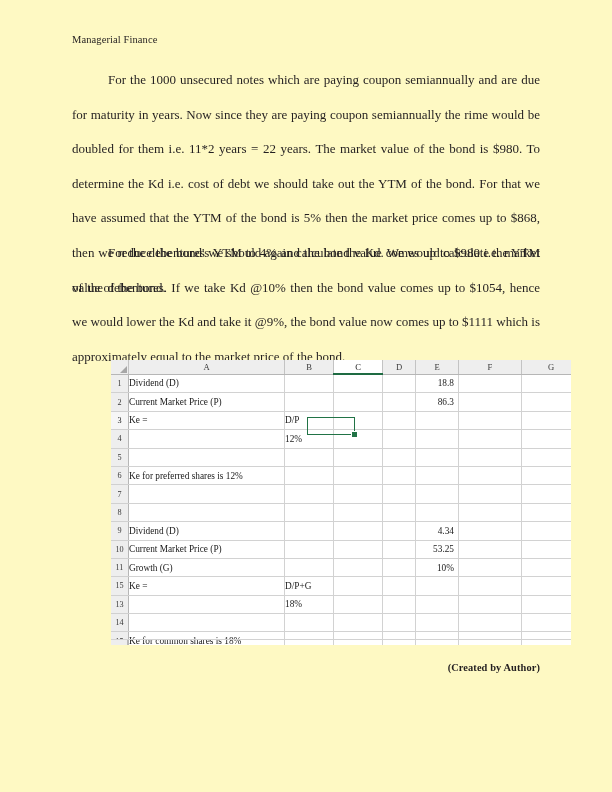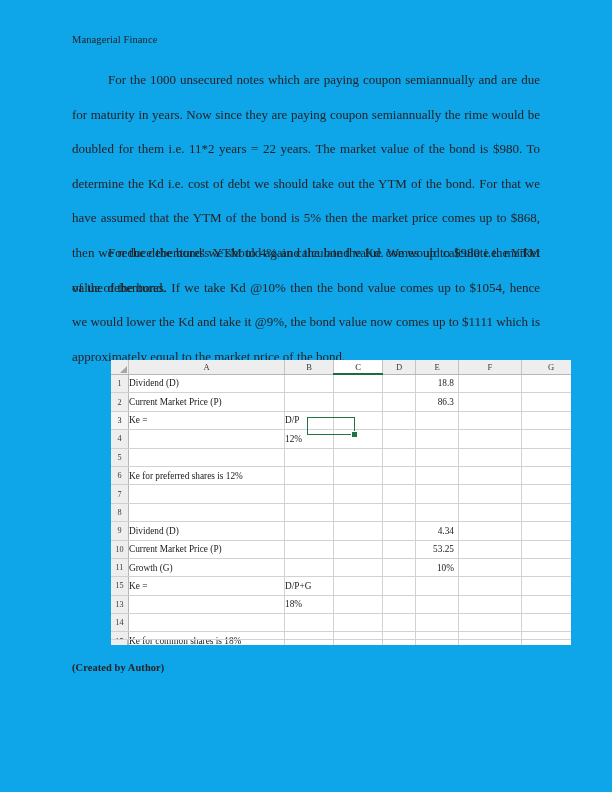--- a/index.html
+++ b/index.html
@@ -5,21 +5,21 @@
 <style>
   html, body {
     margin: 0;
     padding: 0;
     background: #ffffff;
   }
   .page {
     position: relative;
     width: 612px;
     height: 792px;
-    background: #0ea5e9;
+    background: #fef9c3;
     overflow: hidden;
     font-family: "Liberation Serif", "DejaVu Serif", serif;
     color: #231f20;
   }
 
   
   .doc-title {
     position: absolute;
     left: 72px;
     top: 33px;
@@ -152,21 +152,21 @@
     border-right: 1px solid #b6b6b6;
     box-sizing: border-box;
   }
 
   
   .caption {
     position: absolute;
     left: 72px;
     top: 662px;
     width: 468px;
-    text-align: left;
+    text-align: right;
     font-size: 10.4px;
     font-weight: bold;
     letter-spacing: .1px;
   }
 </style>
 </head>
 <body>
 
 <div class="page">
 

